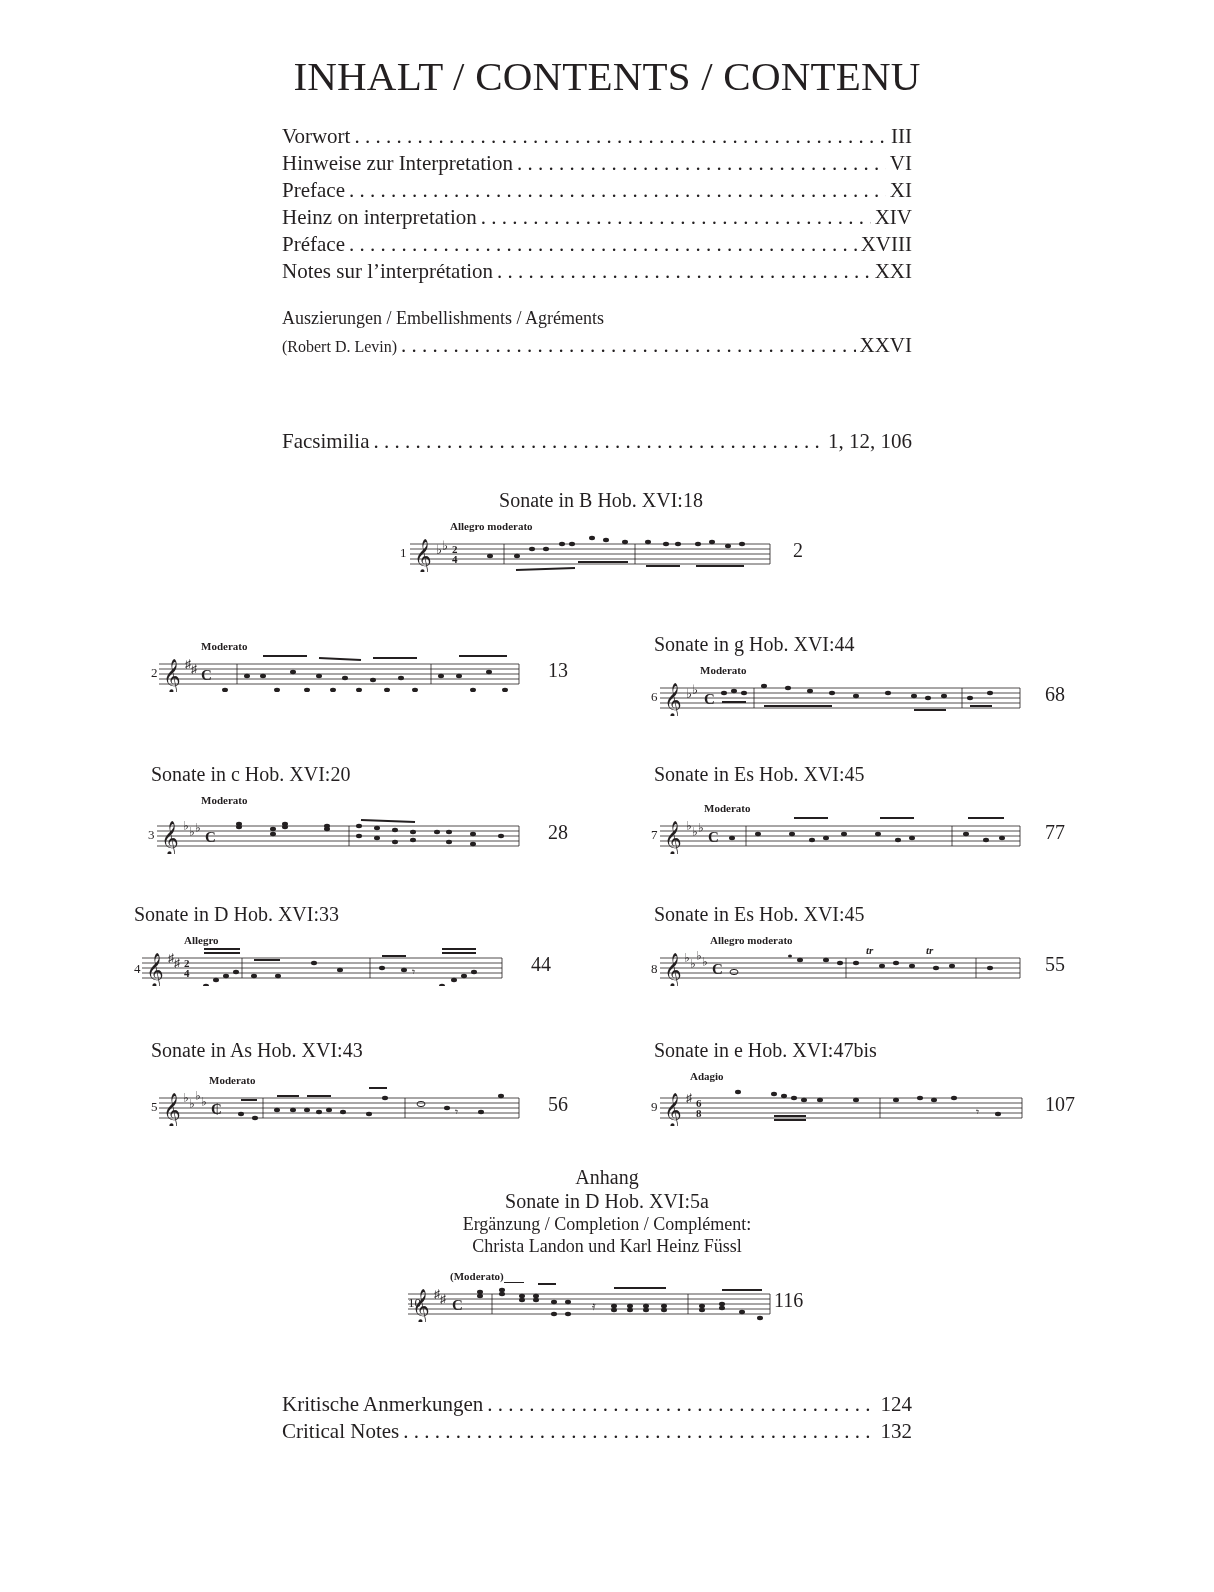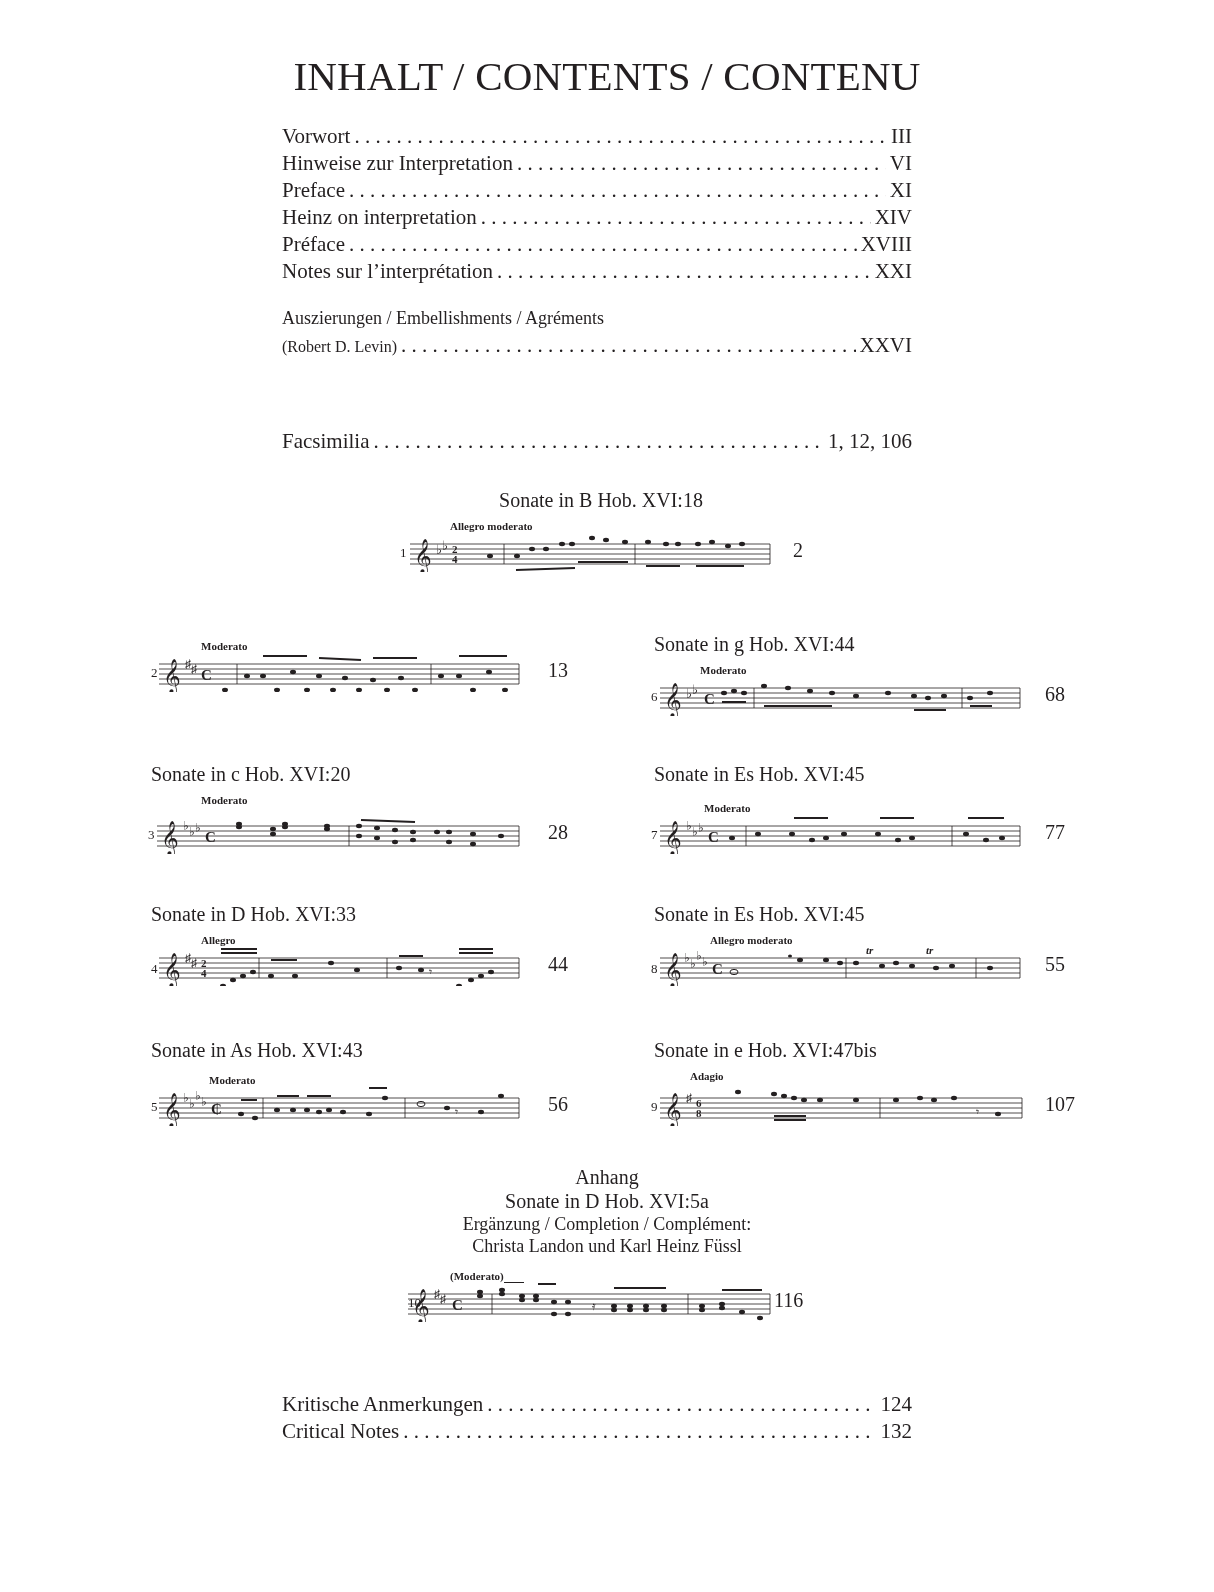--- a/index.html
+++ b/index.html
@@ -243,21 +243,21 @@
           <ellipse cx="344" cy="22" rx="3" ry="2.2"></ellipse>
       </g>
       <g stroke="#231f20" stroke-width="2">
           <line x1="204" y1="6" x2="258" y2="8"></line>
         </g>
     </svg>
     <span class="pg" style="left:397px;">28</span>
   </div>
 </div>
 
-<div class="work" style="left:151px; top:902px; width:430px;">
+<div class="work" style="left:134px; top:902px; width:430px;">
   <div class="wtitle">Sonate in D Hob. XVI:33</div>
   <div class="incipit" style="margin-top:6px;">
     <span class="num" style="left:0px; top:29px;">4</span>
     <span class="tempo" style="left:50px;">Allegro</span>
     <svg width="370" height="40" style="left:8px;">
       <g stroke="#231f20" stroke-width="0.8">
         <line x1="0" y1="12" x2="360" y2="12"></line>
           <line x1="0" y1="17" x2="360" y2="17"></line>
           <line x1="0" y1="22" x2="360" y2="22"></line>
           <line x1="0" y1="27" x2="360" y2="27"></line>

